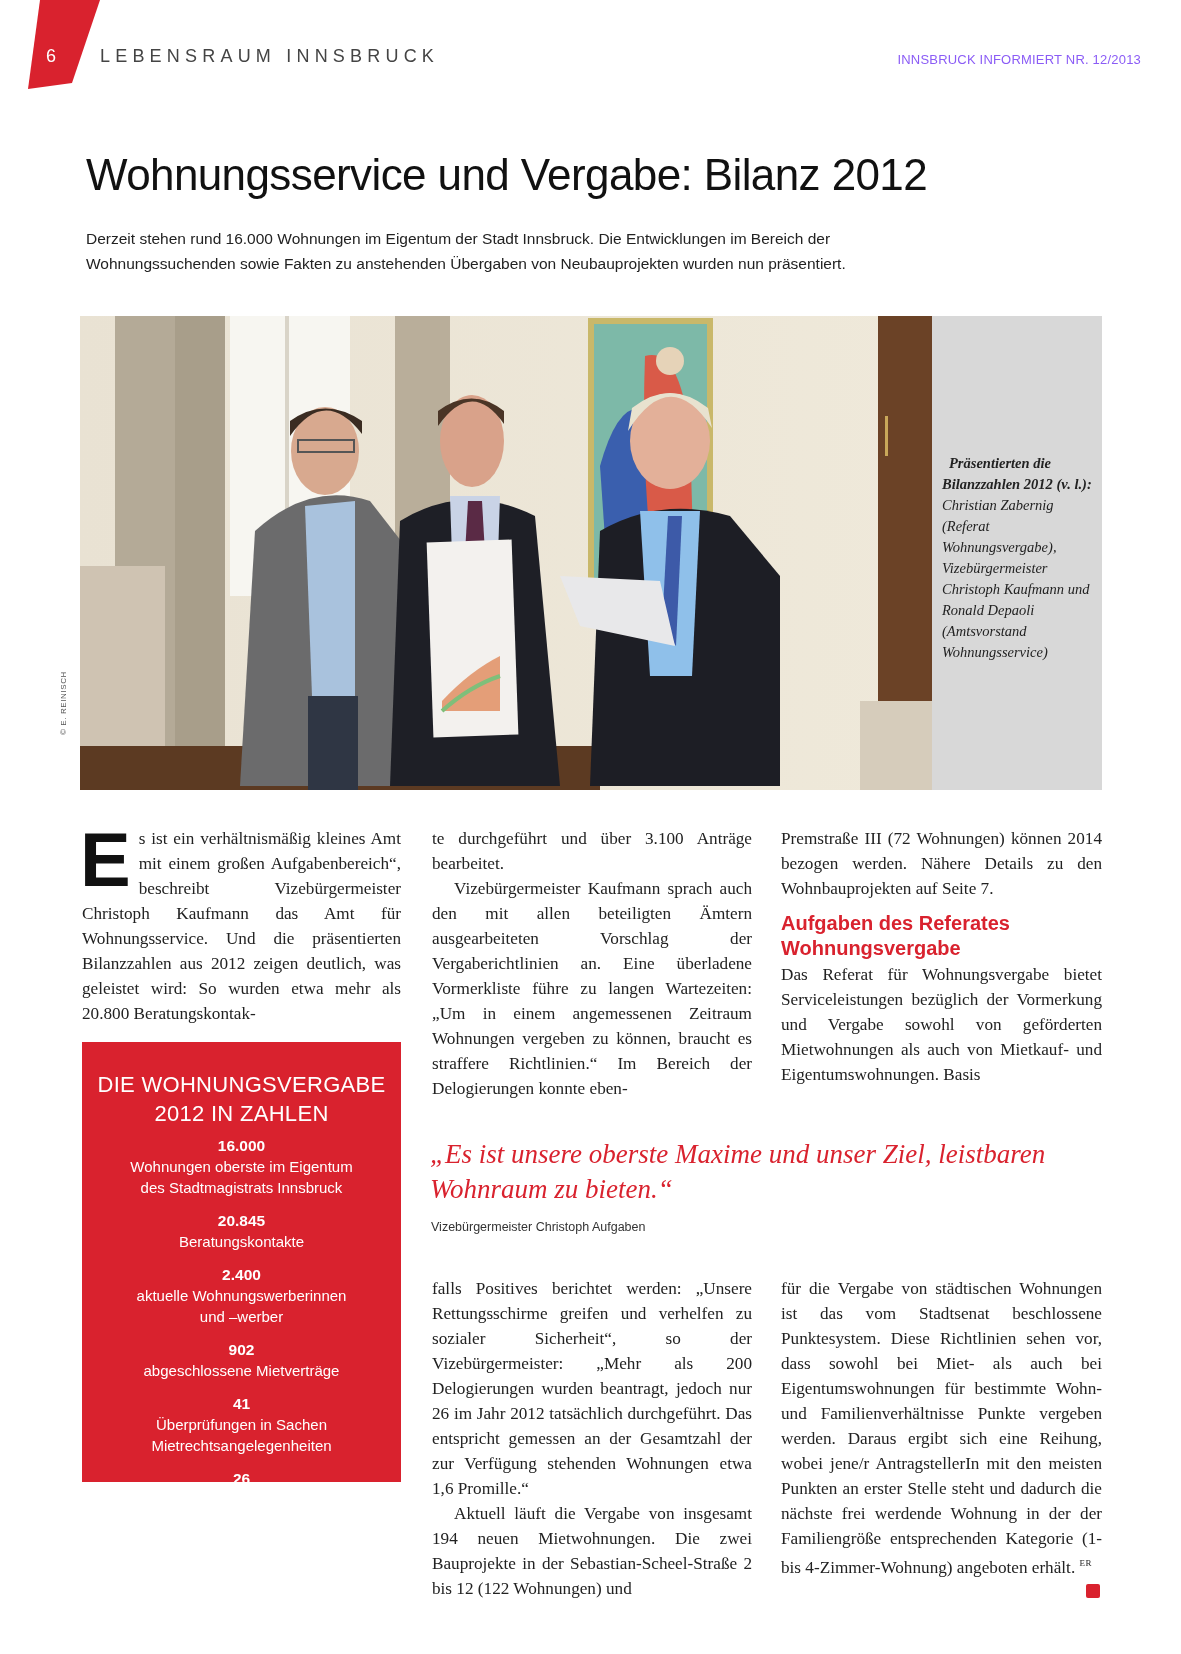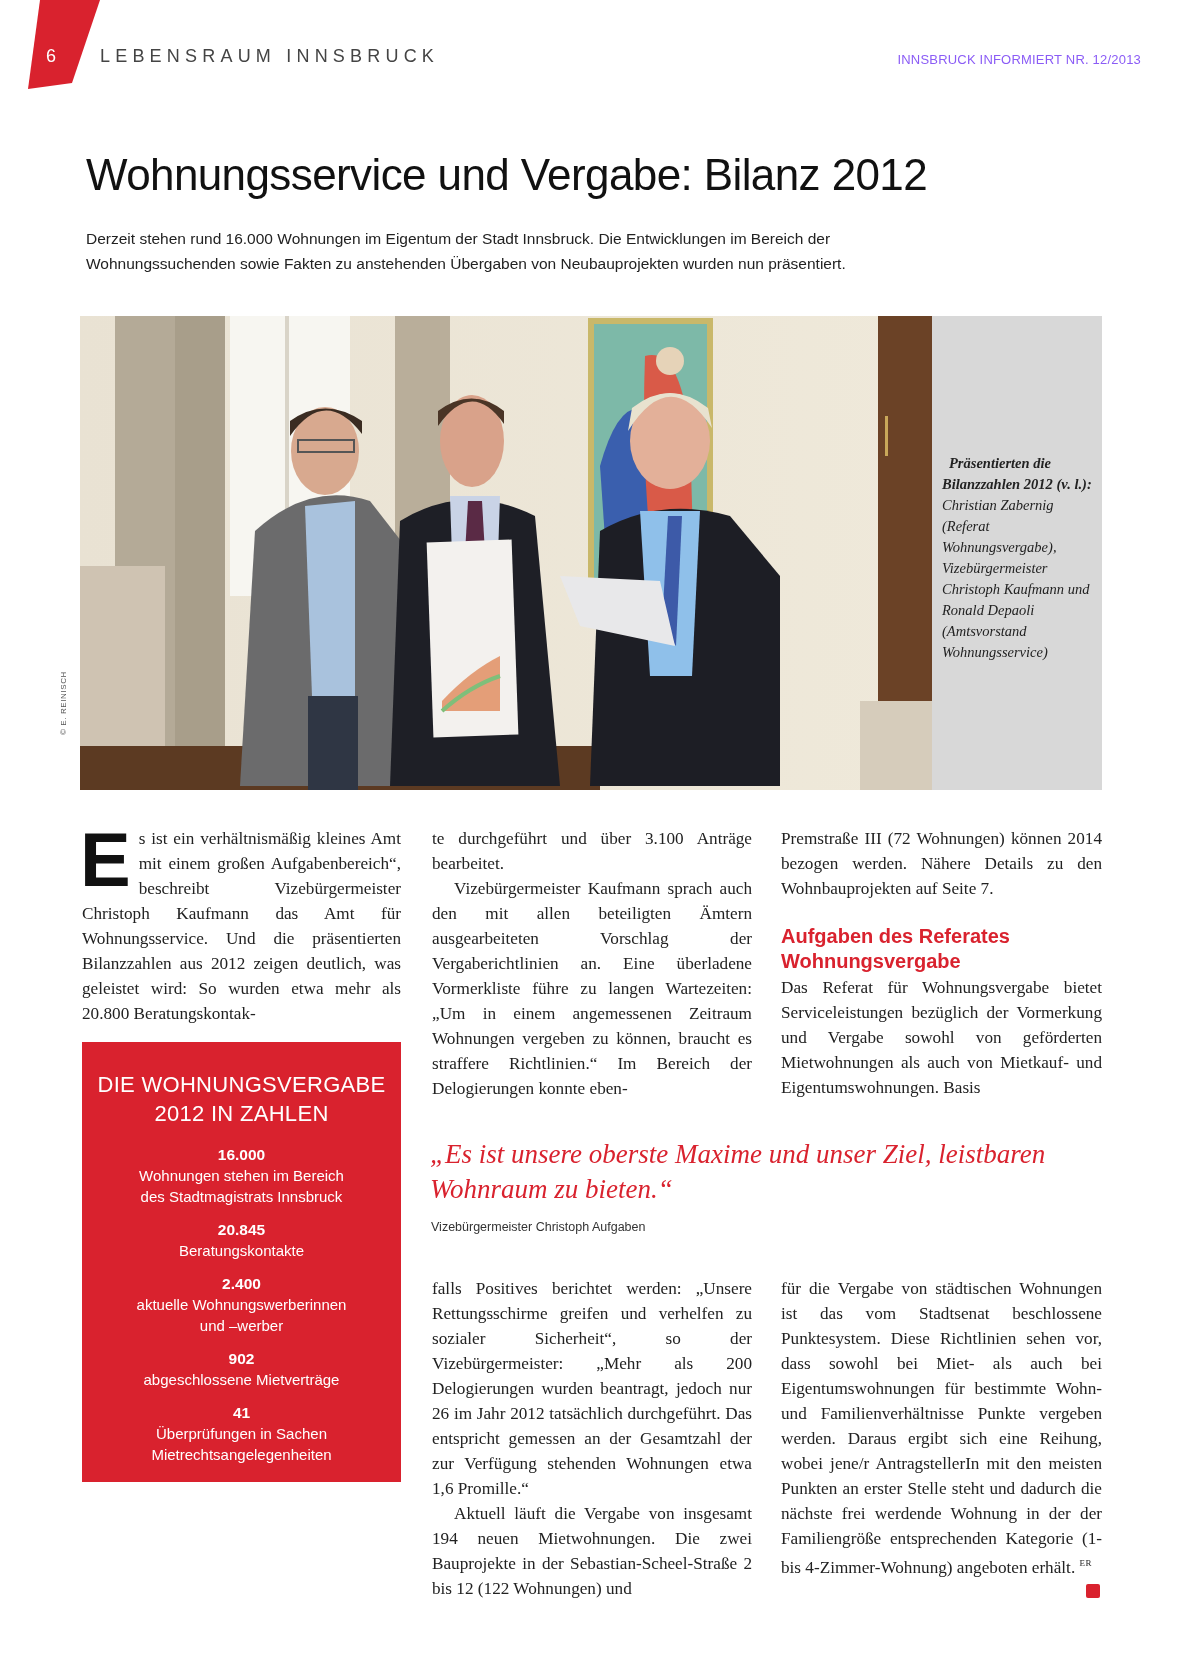--- a/index.html
+++ b/index.html
@@ -24,21 +24,21 @@
   .col { position: absolute; font-size: 17.2px; line-height: 25px; text-align: justify; color: #222; hyphens: manual; }
   .col p { margin: 0; }
   .col p.indent { text-indent: 22px; }
   .col1 { left: 82px; top: 826px; width: 319px; }
   .col2 { left: 432px; top: 826px; width: 320px; }
   .col3 { left: 781px; top: 826px; width: 321px; }
   .col2b { left: 432px; top: 1276px; width: 320px; }
   .col3b { left: 781px; top: 1276px; width: 321px; }
   .dropcap { float: left; font-family: "Liberation Sans", sans-serif; font-weight: bold; font-size: 76px; line-height: 62px; margin: 3px 8px 0 -2px; color: #111; }
 
-  .subhead { font-family: "Liberation Sans", sans-serif; font-size: 20px; line-height: 25px; color: #d9222e; margin-top: 23px; margin-bottom: 1px; text-align: left; }
+  .subhead { font-family: "Liberation Sans", sans-serif; font-size: 20px; line-height: 25px; color: #d9222e; margin-top: 10px; margin-bottom: 1px; text-align: left; }
 
   .stats-box { position: absolute; left: 82px; top: 1042px; width: 319px; height: 440px; background: #d9222e; color: #fff; text-align: center; font-family: "Liberation Sans", sans-serif; }
   .stats-title { font-size: 22px; line-height: 29px; margin-top: 28px; letter-spacing: 0.3px; }
   .stat { margin-top: 12px; }
   .stat-value { font-weight: bold; font-size: 15.5px; line-height: 21px; }
   .stat-label { font-size: 15px; line-height: 21px; }
 
   .pullquote { position: absolute; left: 430px; top: 1137px; width: 680px; font-size: 27px; line-height: 35px; font-style: italic; color: #d9222e; }
   .quote-attr { position: absolute; left: 431px; top: 1220px; font-family: "Liberation Sans", sans-serif; font-size: 12.5px; color: #333; }
 
@@ -121,23 +121,23 @@
 <div class="col col1">
   <span class="dropcap">E</span>
   <p>s ist ein verhältnismäßig kleines Amt mit einem großen Aufgabenbereich“, beschreibt Vizebürgermeister Christoph Kaufmann das Amt für Wohnungsservice. Und die präsentierten Bilanzzahlen aus 2012 zeigen deutlich, was geleistet wird: So wurden etwa mehr als 20.800 Beratungskontak-</p>
 </div>
 
 <div class="stats-box">
   <div class="stats-title">
     <div>DIE WOHNUNGSVERGABE</div>
     <div>2012 IN ZAHLEN</div>
   </div>
-  <div class="stat" style="margin-top:16px">
+  <div class="stat" style="margin-top:7px">
     <div class="stat-value">16.000</div>
-    <div class="stat-label">Wohnungen stehen im Bereich</div>
+    <div class="stat-label">Wohnungen oberste im Eigentum</div>
     <div class="stat-label">des Stadtmagistrats Innsbruck</div>
   </div>
   <div class="stat">
     <div class="stat-value">20.845</div>
     <div class="stat-label">Beratungskontakte</div>
   </div>
   <div class="stat">
     <div class="stat-value">2.400</div>
     <div class="stat-label">aktuelle Wohnungswerberinnen</div>
     <div class="stat-label">und –werber</div>

